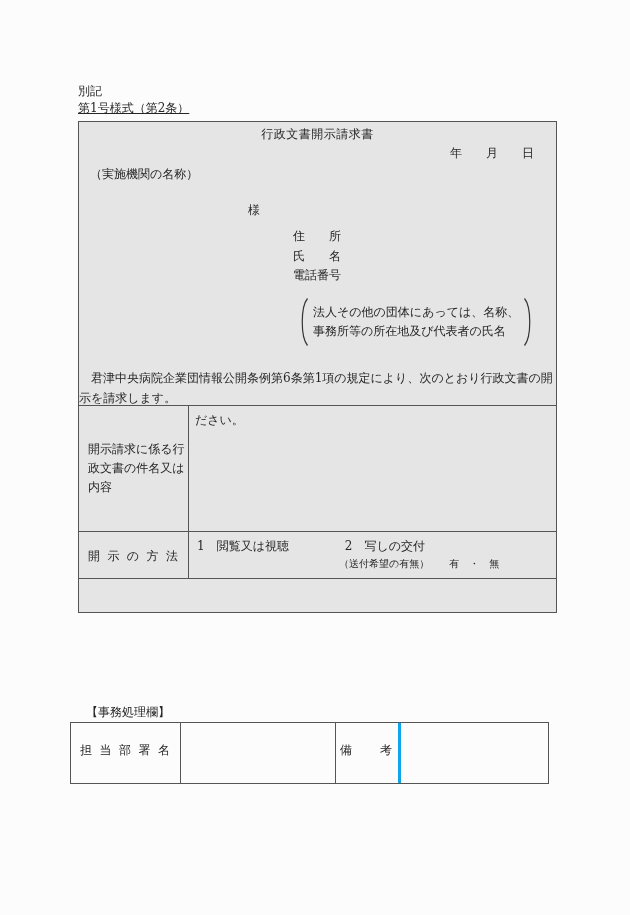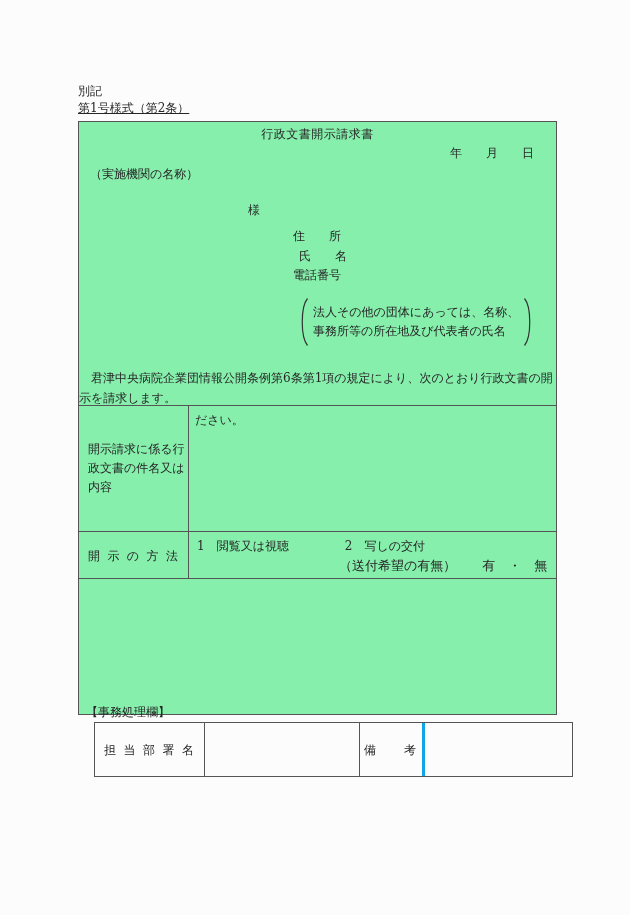--- a/index.html
+++ b/index.html
@@ -15,31 +15,31 @@
   }
   .abs { position:absolute; white-space:nowrap; }
 
   
   .bekki   { left:78px; top:83px; }
   .formno  { left:78px; top:100px;text-decoration:underline; }
 
   
   .main-box {
     position:absolute; left:78px; top:121px;
-    width:479px; height:594px;
+    width:479px; height:492px;
     border:1px solid #555;
     box-sizing:border-box;
-    background:#86efac;
+    background:#e5e5e5;
   }
   .title   { position:absolute; left:0; right:0; top:4px; text-align:center; letter-spacing:0.5px; }
   .dateline{ position:absolute; right:22px; top:23px; }
   .agency  { position:absolute; left:11px; top:44px; }
   .honor   { position:absolute; left:169px; top:80px; }
   .addr    { position:absolute; left:214px; top:106px; }
-  .nm      { position:absolute; left:220px; top:126px; }
+  .nm      { position:absolute; left:214px; top:126px; }
   .ph      { position:absolute; left:214px; top:145px; }
 
   .bracket { position:absolute; left:219px; top:175px; display:flex; align-items:center; }
   .bracket-text { margin:0 4px; line-height:19px; white-space:nowrap; }
   .paren { display:block; }
 
   .statement { position:absolute; left:0; right:0; top:246px; line-height:20px; }
   .statement div { white-space:nowrap; }
 
   
@@ -62,31 +62,31 @@
   .r1 .lcell { display:flex; align-items:center; padding-left:9px; }
   .r1 .lcell div div { line-height:19px; white-space:nowrap; }
   .r1 .ccell { padding:5px 2px 0 6px; line-height:18px; }
   .r1 .ccell div { white-space:nowrap; }
 
   .justify { text-align:justify; text-align-last:justify; }
   .r2 .lcell { padding:16px 10px 0 9px; }
   .r2 .ccell { padding-top:6px; }
   .mline1 { padding-left:8px; line-height:16px; white-space:nowrap; }
   .mline1 .opt2 { margin-left:52px; }
-  .mline2 { margin-left:150px; margin-top:3px; font-size:13px; white-space:nowrap; }
+  .mline2 { margin-left:150px; margin-top:3px; font-size:10px; white-space:nowrap; }
 
   .r3 .lcell { padding:10px 10px 0 9px; }
   .r3 .lcell div { line-height:19px; white-space:nowrap; }
   .r3 .lcell .justify-line { text-align:justify; text-align-last:justify; }
 
   
   .admin-heading { left:86px; top:704px; }
   .admin-table {
-    position:absolute; left:94px; top:722px;
-    width:479px; height:55px;
+    position:absolute; left:70px; top:722px;
+    width:479px; height:62px;
     border:1px solid #555;
     box-sizing:border-box;
     display:flex;
     font-family:Liberation Mono, monospace;
   }
   .acell { box-sizing:border-box; height:100%; }
   .a1 { width:110px; border-right:1px solid #555; padding:19px 10px 0 9px; }
   .a2 { width:155px; border-right:1px solid #555; }
   .a3 { width:65px;  border-right:3px solid #0ea5e9; padding:19px 6px 0 4px; }
   .a4 { flex:1; }

